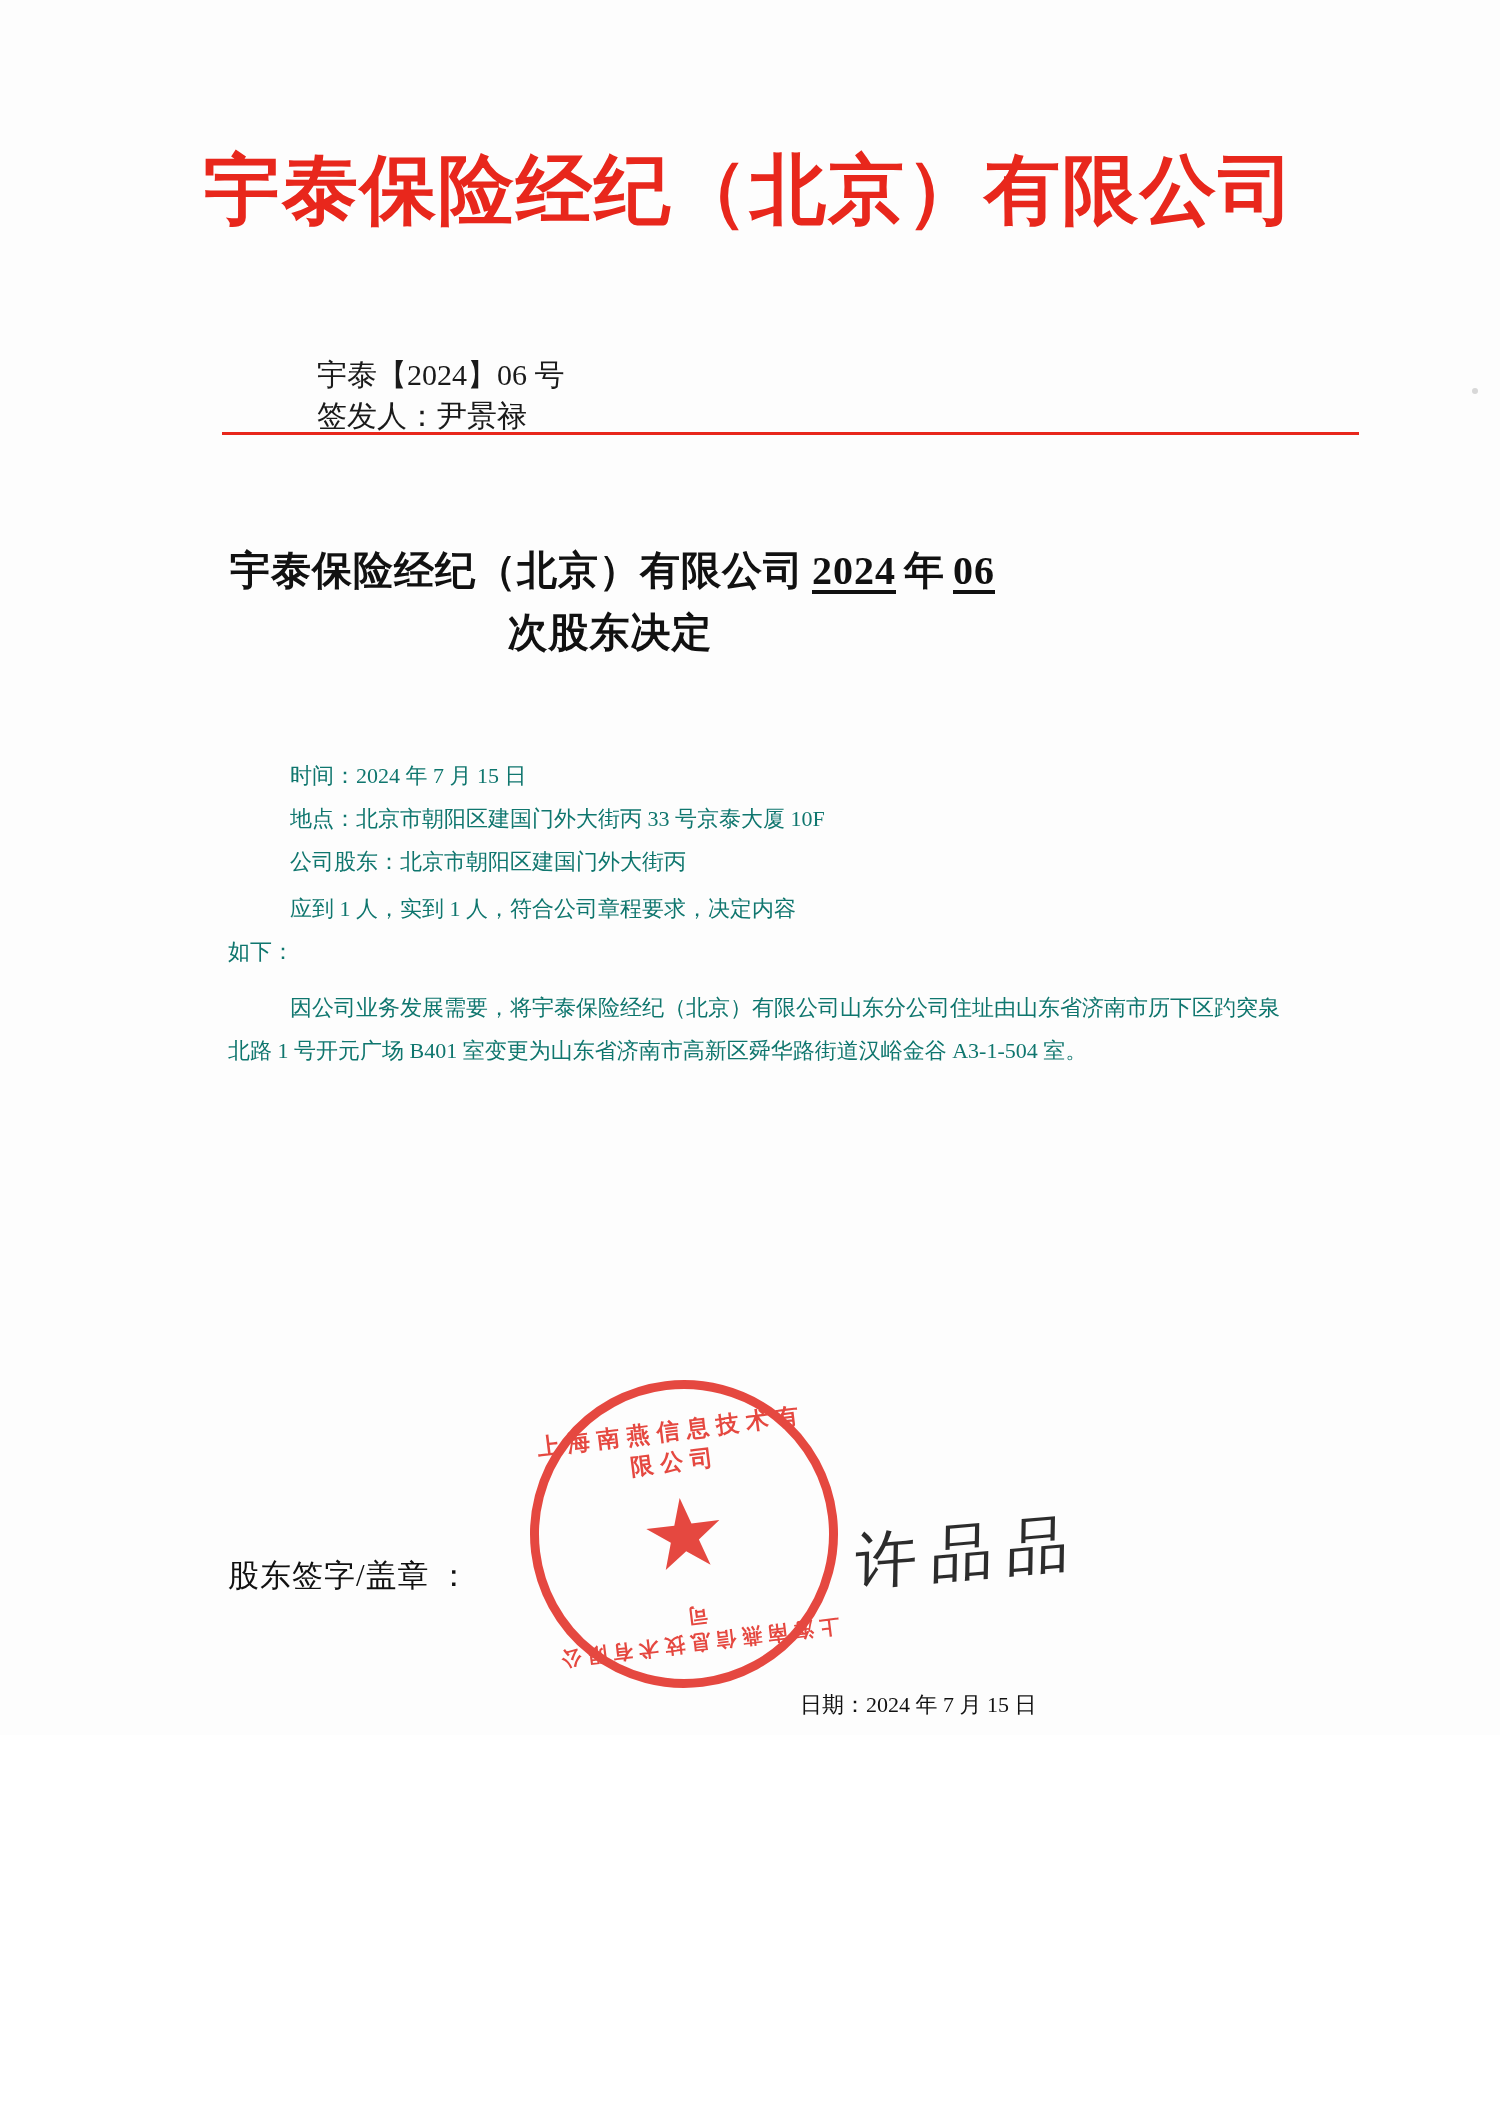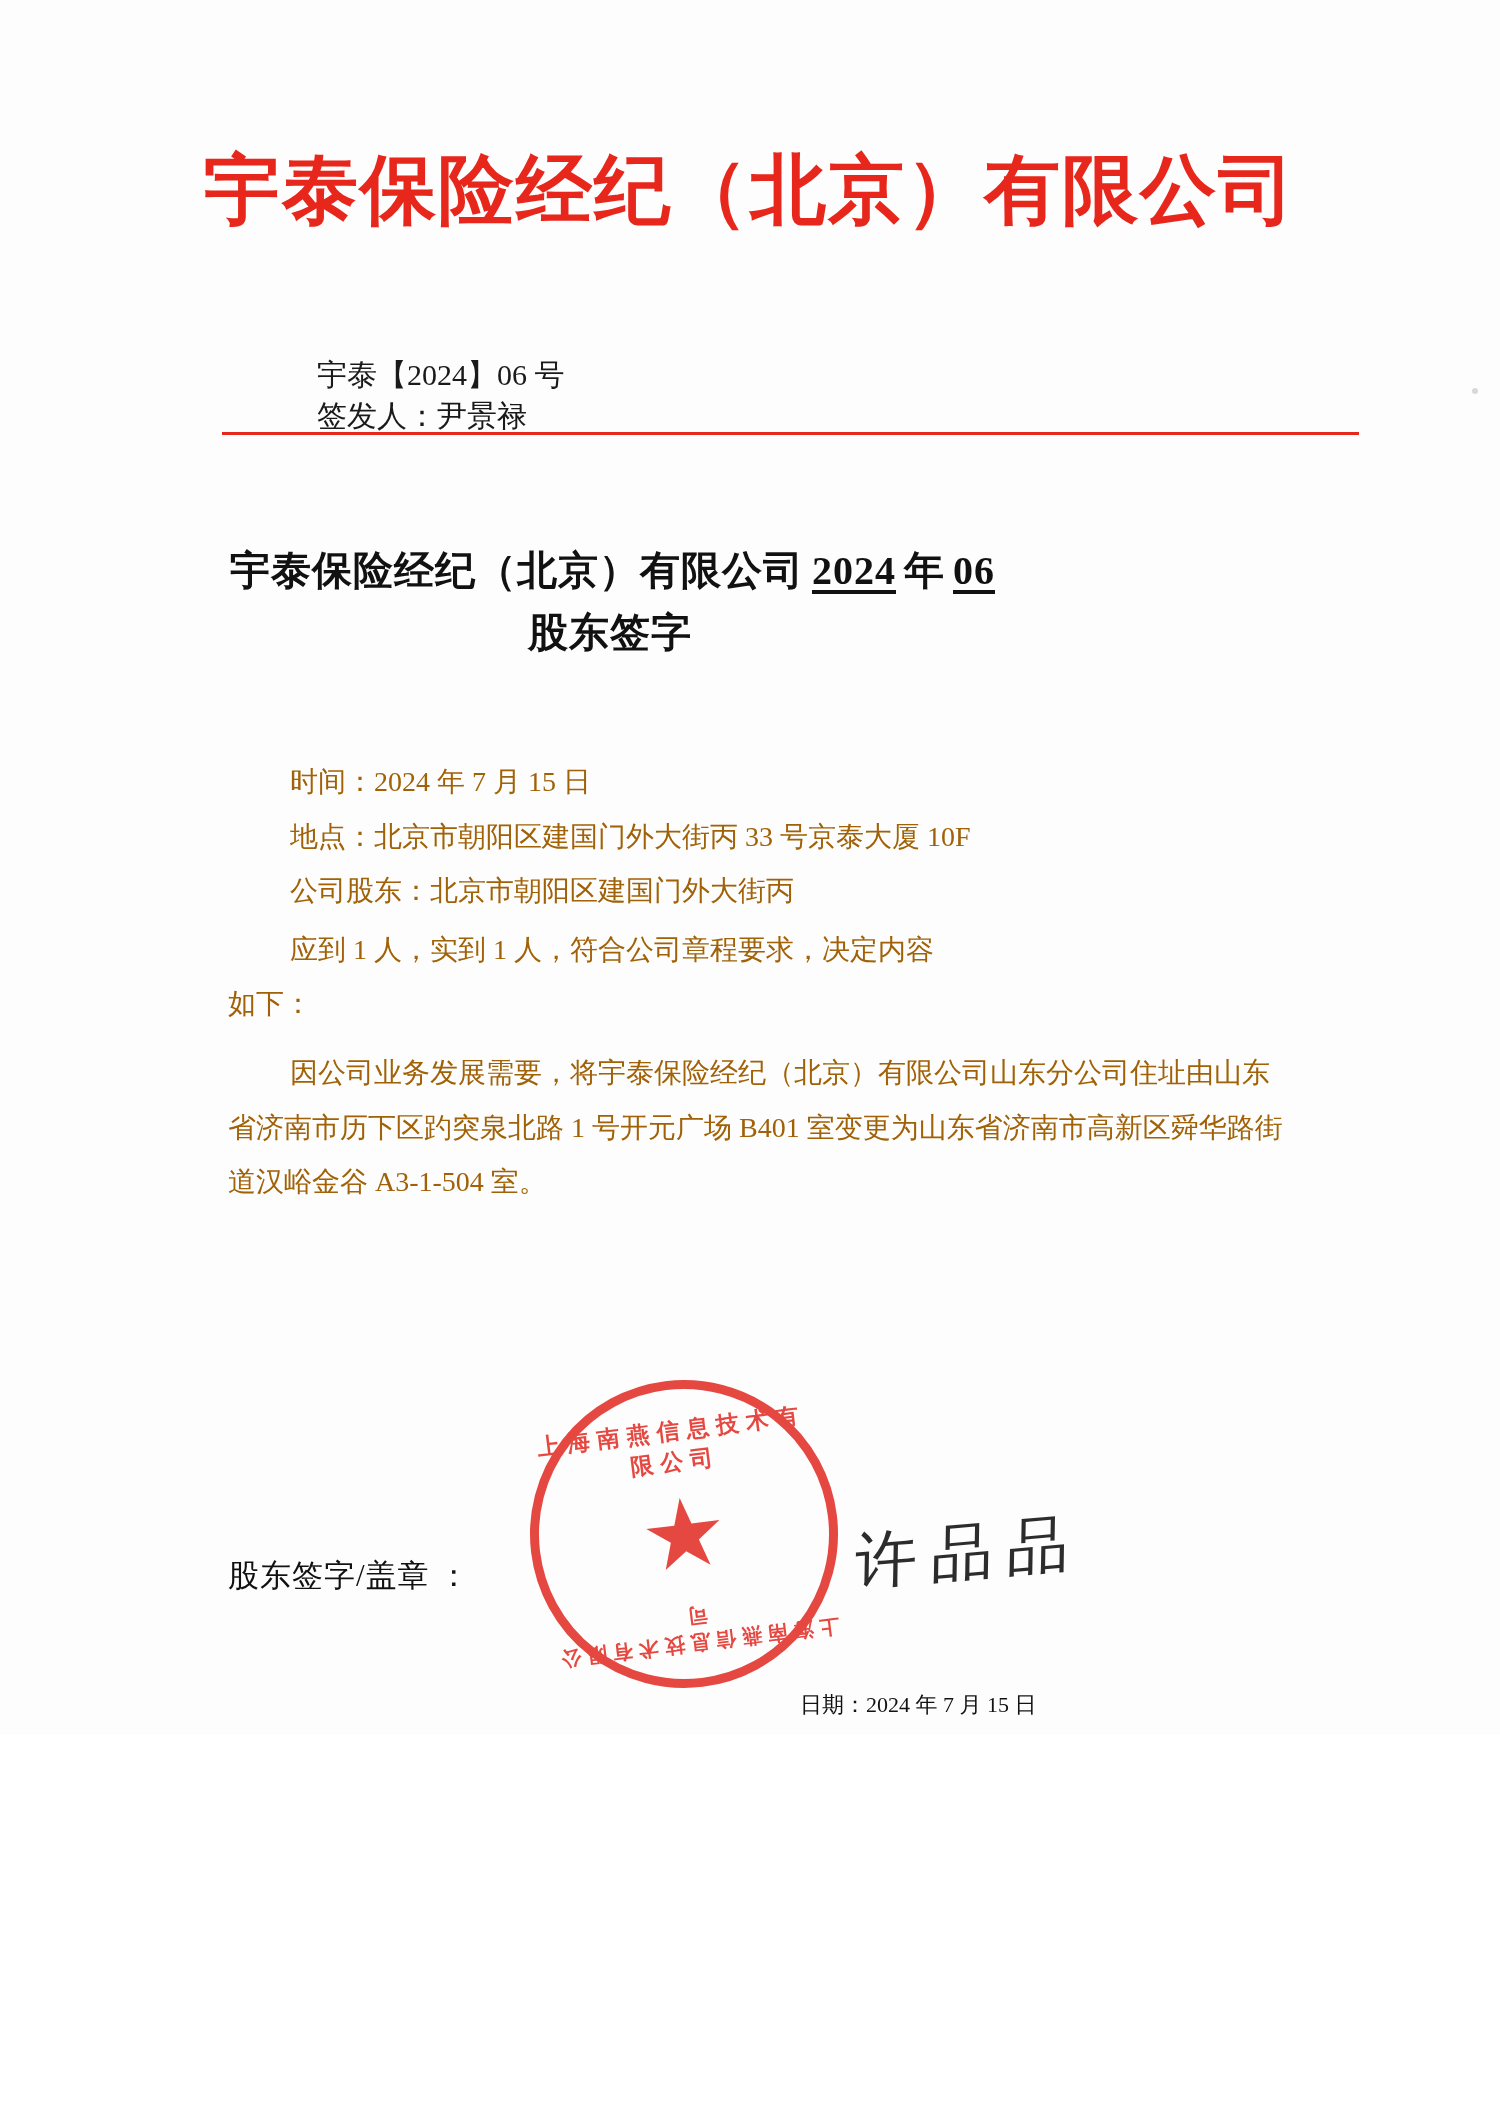--- a/index.html
+++ b/index.html
@@ -94,23 +94,23 @@
     text-underline-offset: 6px;
     padding: 0 8px;
   }
 
   
   .body-block {
     position: absolute;
     top: 755px;
     left: 228px;
     width: 1060px;
-    font-size: 28px;
+    font-size: 22px;
     line-height: 1.95;
-    color: #a16207;
+    color: #0f766e;
   }
   .indent2 { text-indent: 62px; }
   .para {
     text-indent: 62px;
     margin-top: 14px;
   }
   .para-flow {
     text-indent: 62px;
     margin-top: 4px;
   }
@@ -204,21 +204,21 @@
     <span class="issuer">签发人：尹景禄</span>
   </div>
 
   <div class="red-rule"></div>
   <div class="edge-mark"></div>
 
   <div class="title-block">
     <span class="title-line1">
       <span>宇泰保险经纪（北京）有限公司</span><span class="u">2024</span><span>年</span><span class="u">06</span>
     </span>
-    <span class="title-line2">股东签字</span>
+    <span class="title-line2">次股东决定</span>
   </div>
 
   <div class="body-block">
     <div class="indent2">时间：2024 年 7 月 15 日</div>
     <div class="indent2">地点：北京市朝阳区建国门外大街丙 33 号京泰大厦 10F</div>
     <div class="indent2">公司股东：北京市朝阳区建国门外大街丙</div>
     <div class="para-flow">应到 1 人，实到 1 人，符合公司章程要求，决定内容</div>
     <div>如下：</div>
     <div class="para">因公司业务发展需要，将宇泰保险经纪（北京）有限公司山东分公司住址由山东省济南市历下区趵突泉北路 1 号开元广场 B401 室变更为山东省济南市高新区舜华路街道汉峪金谷 A3-1-504 室。</div>
   </div>

